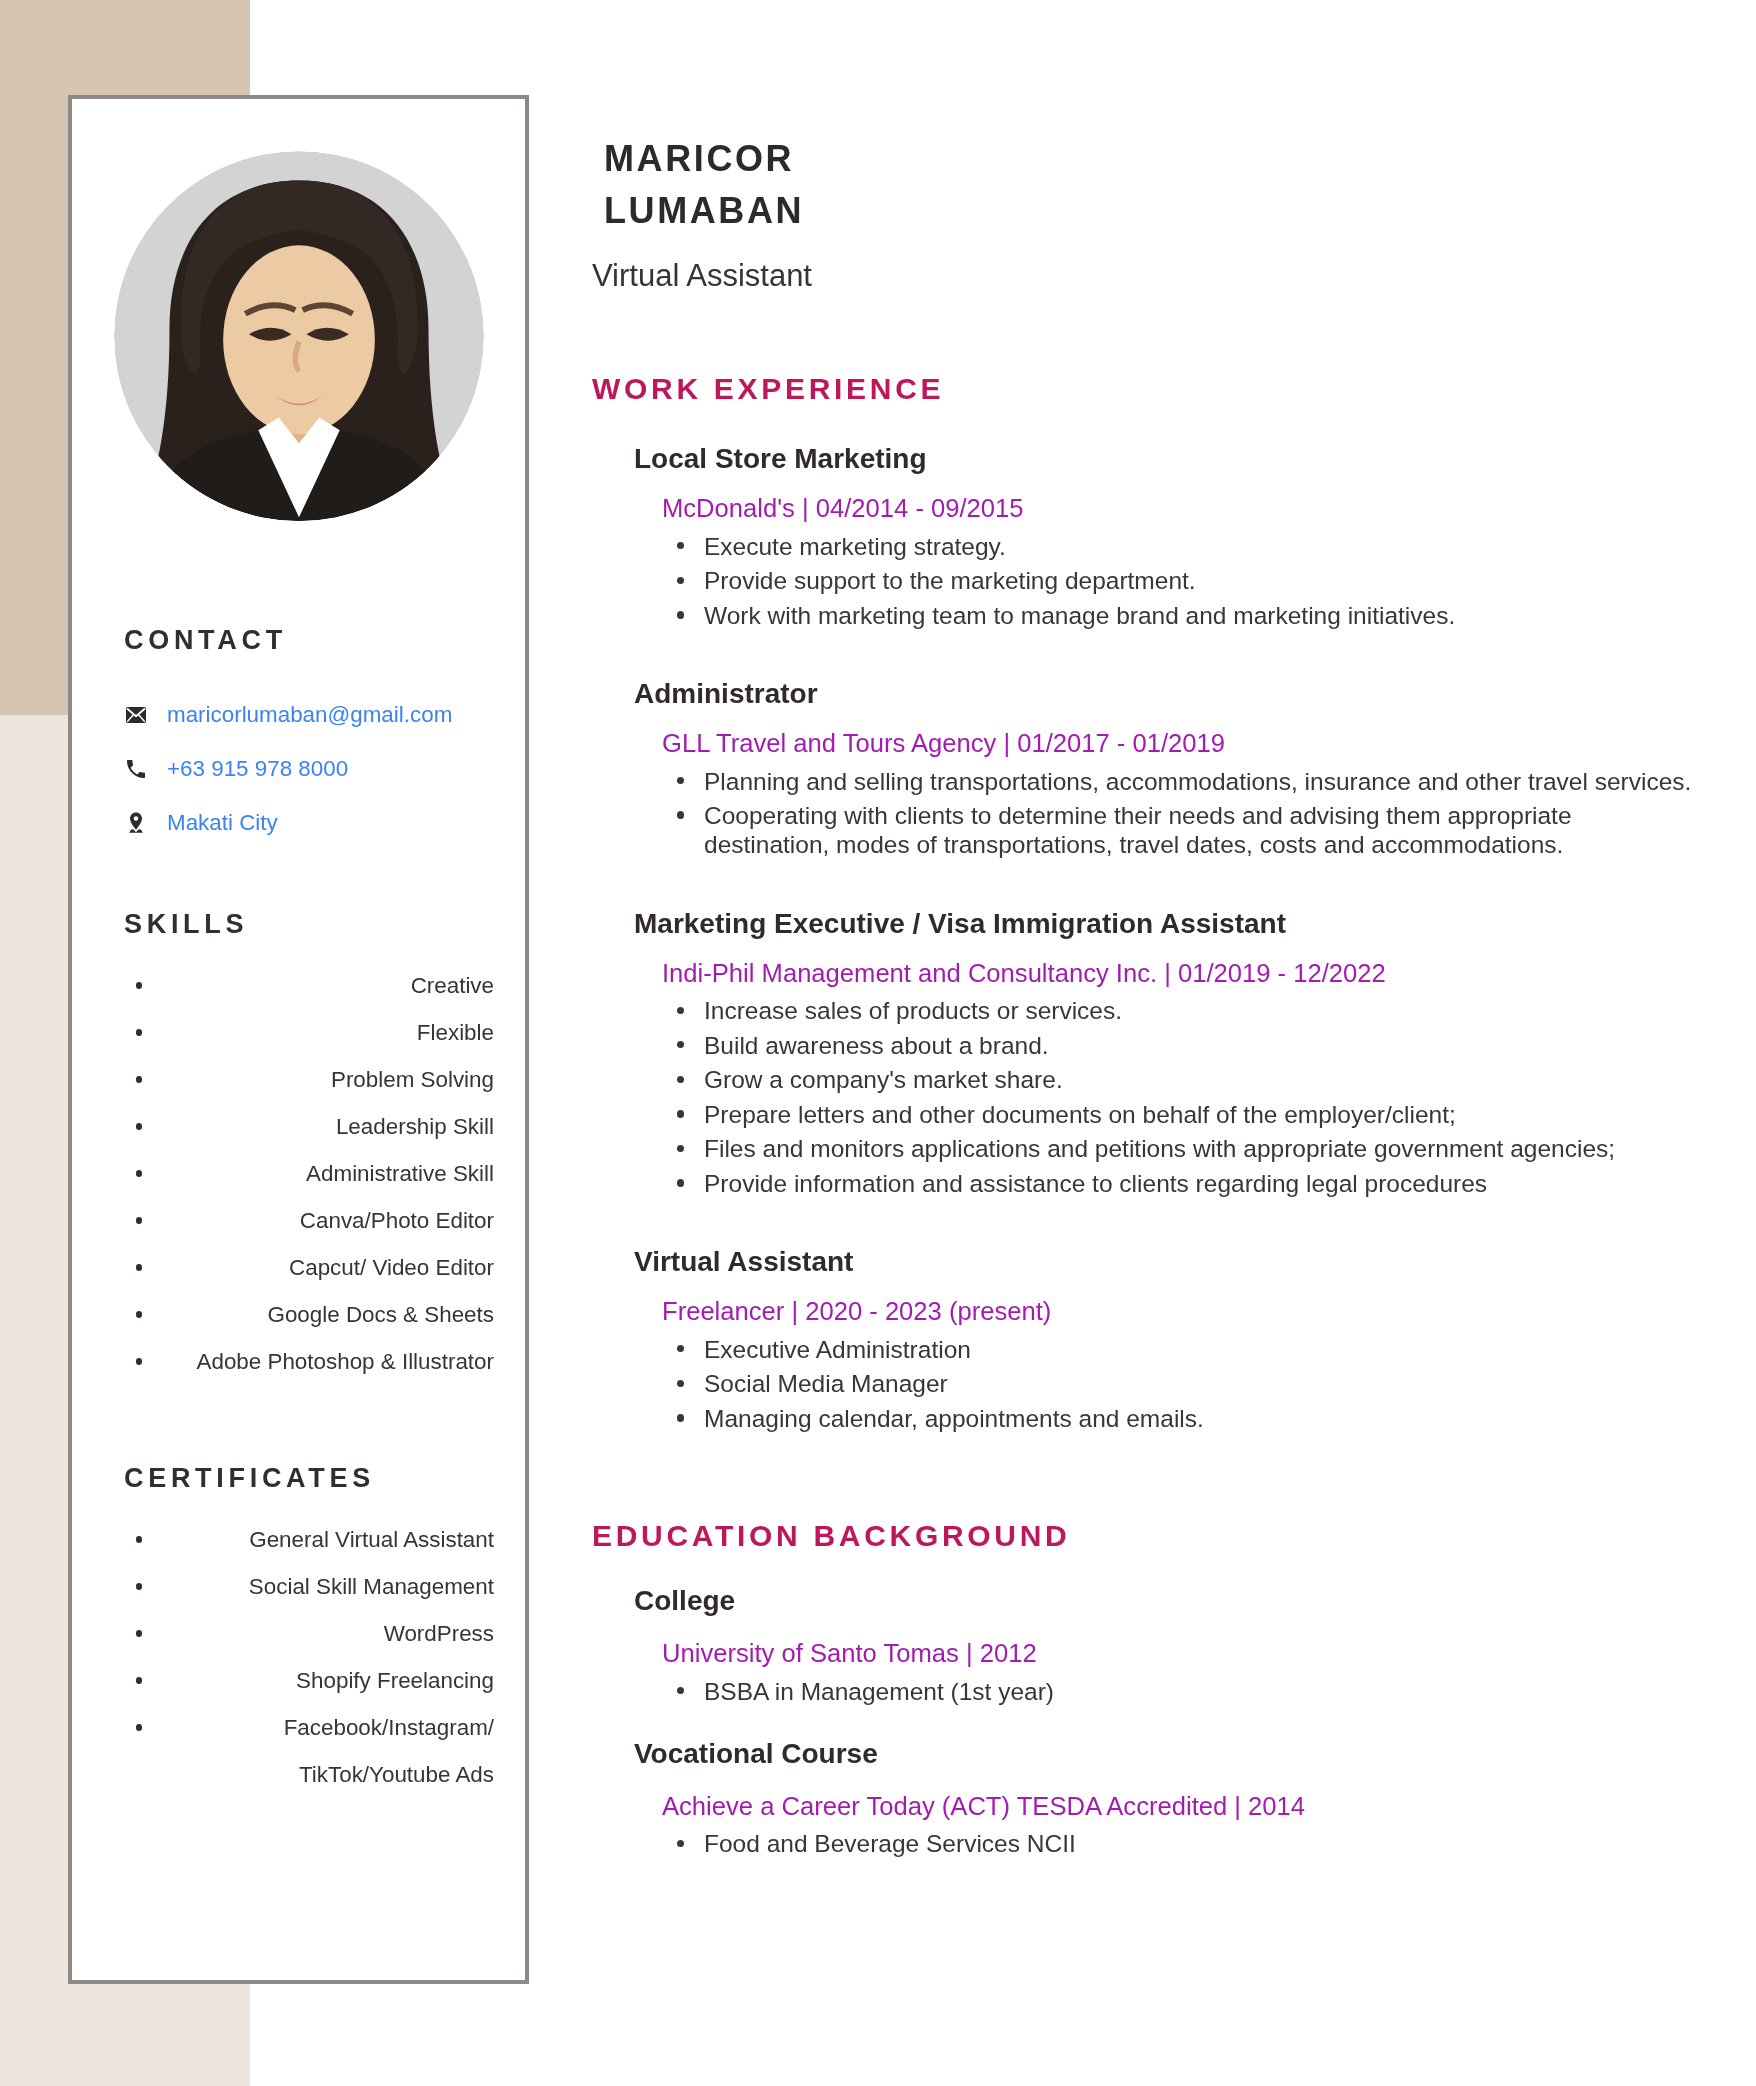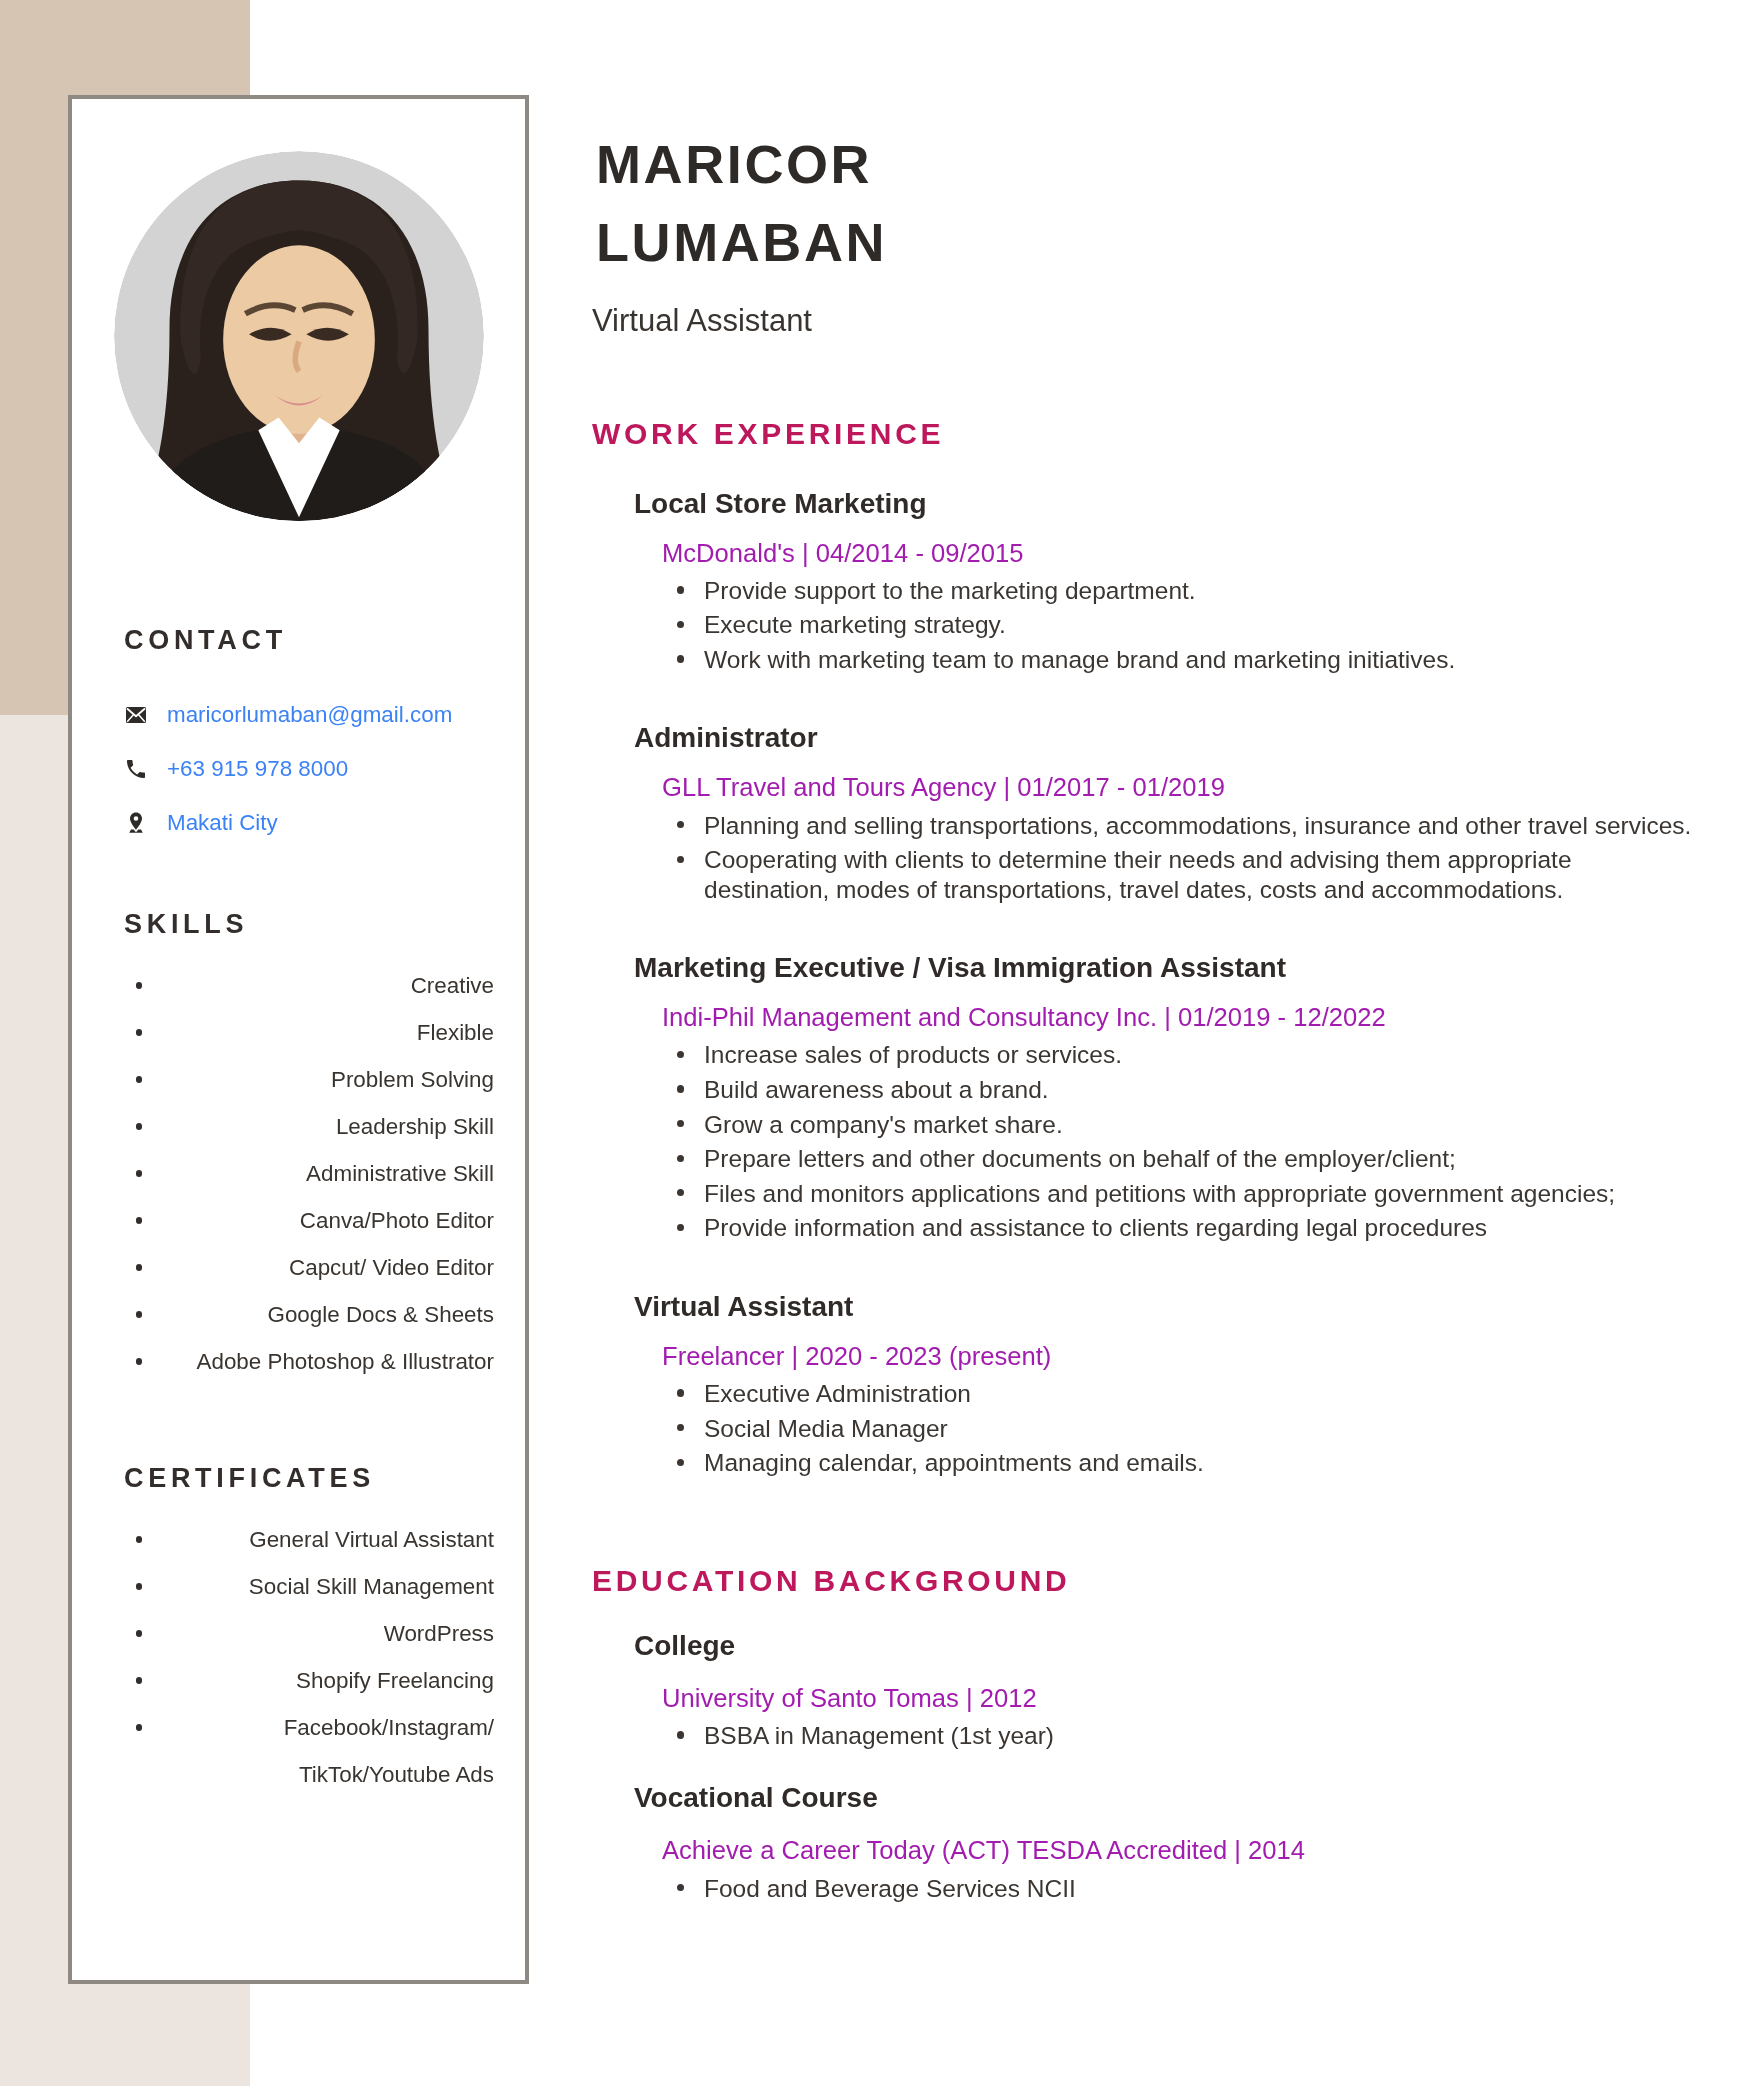--- a/index.html
+++ b/index.html
@@ -26,21 +26,21 @@
   .contact-row .icon{width:24px;height:24px;color:#2f2b28;flex:0 0 auto;}
   .contact-row .icon svg{width:100%;height:100%;display:block;}
   .contact-text{font-size:22.4px;color:#3b82f6;}
 
   ul.side-list{list-style:none;margin:22px 0 0 0;padding:0;}
   ul.side-list li{position:relative;padding-left:41px;font-size:22.4px;line-height:47px;color:#39342f;text-align:right;}
   ul.side-list li::before{content:"";position:absolute;left:11.5px;top:20.3px;width:6.8px;height:6.8px;border-radius:50%;background:#332e2b;}
 
   
   .main{position:absolute;left:592px;top:121px;width:1101px;}
-  h1{margin:4px;font-size:54px;line-height:1.45;font-weight:600;letter-spacing:2.6px;color:#2e2a27;}
+  h1{margin:12px;font-size:36px;line-height:1.45;font-weight:600;letter-spacing:2.6px;color:#2e2a27;}
   h1 span{display:block;}
   .role{margin-top:21px;font-size:31px;color:#39342f;}
   .summary{margin:14.6px 0 0 0;font-size:26px;line-height:1.64;color:#3b3632;}
 
   .section-heading{margin:0;font-size:30px;font-weight:600;letter-spacing:3.7px;color:#be185d;}
   .work-heading{margin-top:78px;}
   .edu-heading{margin-top:86px;}
 
   .job h3,.edu-entry h3{margin:0 0 0 42px;font-size:28px;font-weight:600;color:#302b28;}
   .job{margin-top:48px;}
@@ -156,22 +156,22 @@
       <span>LUMABAN</span>
     </h1>
     <div class="role">Virtual Assistant</div>
 
     <h2 class="section-heading work-heading">WORK EXPERIENCE</h2>
 
     <div class="job first">
       <h3>Local Store Marketing</h3>
       <div class="meta">McDonald's | 04/2014 - 09/2015</div>
       <ul class="bullets">
+        <li>Execute marketing strategy.</li>
         <li>Provide support to the marketing department.</li>
-        <li>Execute marketing strategy.</li>
         <li>Work with marketing team to manage brand and marketing initiatives.</li>
       </ul>
     </div>
 
     <div class="job">
       <h3>Administrator</h3>
       <div class="meta">GLL Travel and Tours Agency | 01/2017 - 01/2019</div>
       <ul class="bullets">
         <li>Planning and selling transportations, accommodations, insurance and other travel services.</li>
         <li>Cooperating with clients to determine their needs and advising them appropriate destination, modes of transportations, travel dates, costs and accommodations.</li>

